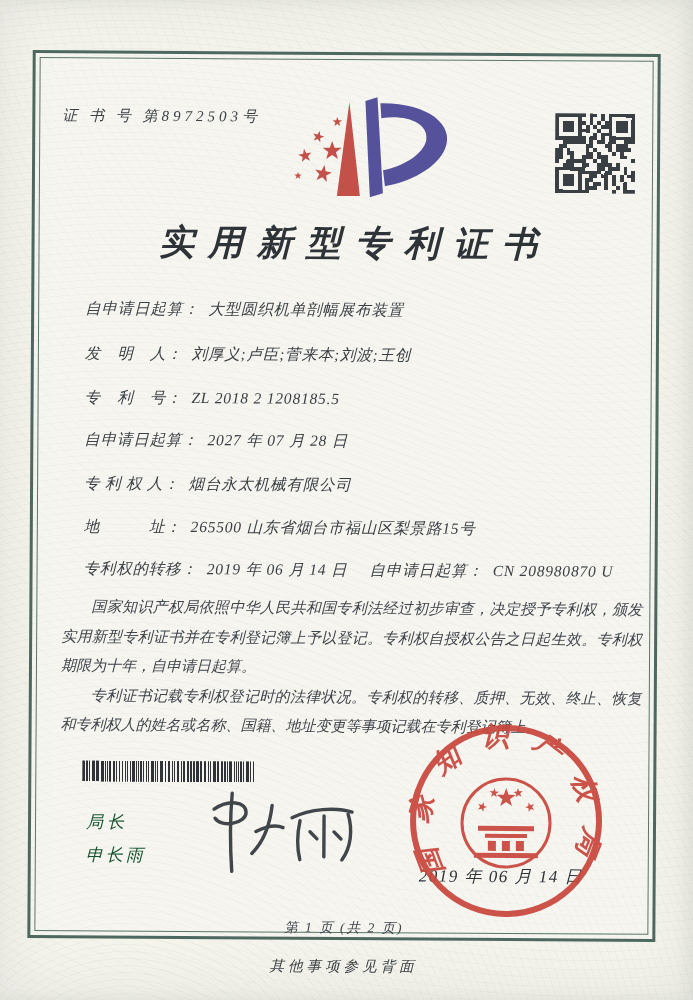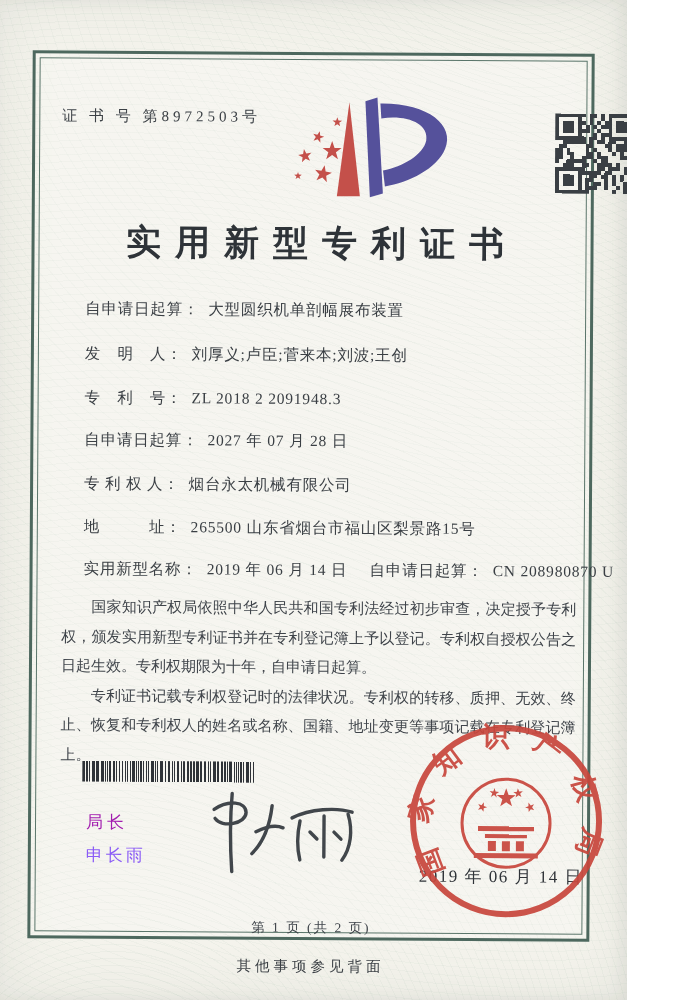--- a/index.html
+++ b/index.html
@@ -1,22 +1,23 @@
 <!DOCTYPE html>
 <html><head>
 <meta charset="utf-8">
 <style>
   * { margin:0; padding:0; box-sizing:border-box; }
   html,body { width:693px; height:1000px; }
   body { font-family:"Liberation Serif","DejaVu Serif",serif; }
 
   .sheet {
-    position:relative; width:627px; height:1000px; overflow:hidden;
+    position:relative; width:693px; height:1000px; overflow:hidden;
     background:#f4f3ec;
     box-shadow: inset 0 0 60px rgba(90,100,90,.10), inset -6px 0 14px rgba(90,100,90,.08);
+    font-style: italic;
   }
   .sheet::before {
     content:""; position:absolute; inset:0; pointer-events:none;
     background:
       repeating-radial-gradient(circle at 18% 112%, rgba(140,175,155,.07) 0 1px, transparent 1px 7px),
       repeating-radial-gradient(circle at 85% -12%, rgba(140,175,155,.06) 0 1px, transparent 1px 9px);
   }
   .tilt { position:absolute; inset:0; transform:rotate(.35deg); }
 
   .frame-outer {
@@ -44,22 +45,22 @@
   .grant .right { position:absolute; left:286px; top:0; white-space:nowrap; }
 
   .paras {
     position:absolute; left:62px; right:50px; top:594px;
     font-size:15px; line-height:29.5px; color:#3f444a; text-align:justify;
   }
   .paras p { text-indent:2em; }
 
   .barcode { position:absolute; left:84px; top:762px; }
 
-  .signer-title { position:absolute; left:88px; top:812px; font-size:17px; letter-spacing:4px; color:#a21caf; }
-  .signer-name  { position:absolute; left:88px; top:845px; font-size:17px; letter-spacing:3px; color:#8b5cf6; }
+  .signer-title { position:absolute; left:88px; top:812px; font-size:17px; letter-spacing:4px; color:#14532d; }
+  .signer-name  { position:absolute; left:88px; top:845px; font-size:17px; letter-spacing:3px; color:#14532d; }
   .signature { position:absolute; left:188px; top:790px; }
 
   .seal { position:absolute; left:408px; top:720px; opacity:.92; }
   .seal-date { position:absolute; left:421px; top:864px; font-size:17px; letter-spacing:1.5px; color:#2f3338; }
 
   .page-no { position:absolute; left:0; right:0; top:919px; text-align:center;
              font-size:13.5px; letter-spacing:2px; color:#3f444a; }
   .back-note { position:absolute; left:0; right:0; top:957px; text-align:center;
                font-size:14.5px; letter-spacing:4px; color:#3a3f44; }
 </style>
@@ -338,34 +339,34 @@
 
     <div class="title">实用新型专利证书</div>
 
     <div class="field f0">
       <span>自申请日起算：</span><span class="val">大型圆织机单剖幅展布装置</span>
     </div>
     <div class="field f1">
       <span>发　明　人：</span><span class="val">刘厚义;卢臣;菅来本;刘波;王创</span>
     </div>
     <div class="field f2">
-      <span>专　利　号：</span><span class="val">ZL 2018 2 2091948.3</span>
+      <span>专　利　号：</span><span class="val">ZL 2018 2 1208185.5</span>
     </div>
     <div class="field f3">
       <span>自申请日起算：</span><span class="val">2027 年 07 月 28 日</span>
     </div>
     <div class="field f4">
       <span>专 利 权 人：</span><span class="val">烟台永太机械有限公司</span>
     </div>
     <div class="field f5">
       <span>地　　　址：</span><span class="val">265500 山东省烟台市福山区梨景路15号</span>
     </div>
 
     <div class="field grant">
-      <span>实用新型名称：</span><span class="val">2019 年 06 月 14 日</span>
+      <span>专利权的转移：</span><span class="val">2019 年 06 月 14 日</span>
       <span class="right">
         <span>自申请日起算：</span><span class="val">CN 208980870 U</span>
       </span>
     </div>
 
     <div class="paras">
       <p>国家知识产权局依照中华人民共和国专利法经过初步审查，决定授予专利权，颁发实用新型专利证书并在专利登记簿上予以登记。专利权自授权公告之日起生效。专利权期限为十年，自申请日起算。</p>
       <p>专利证书记载专利权登记时的法律状况。专利权的转移、质押、无效、终止、恢复和专利权人的姓名或名称、国籍、地址变更等事项记载在专利登记簿上。</p>
     </div>
 

